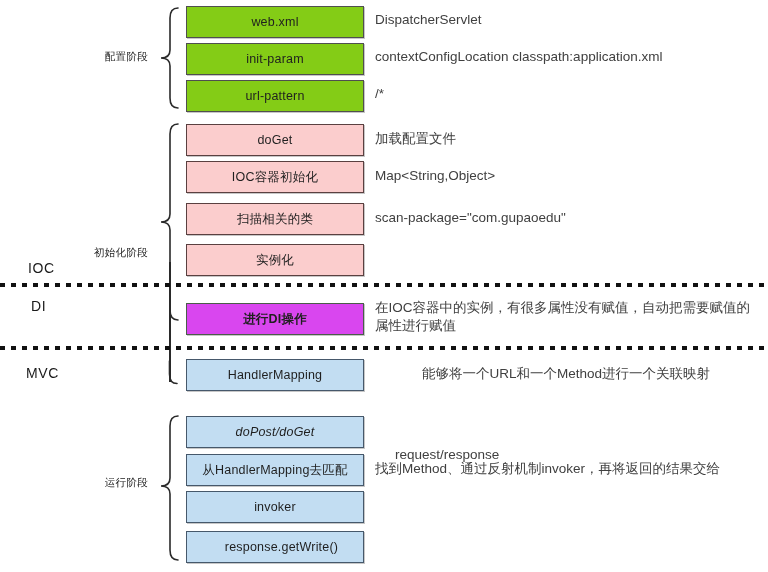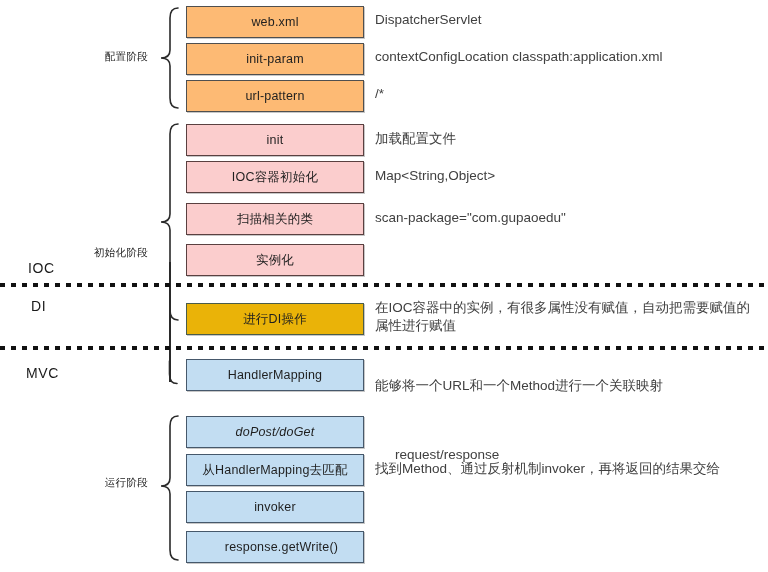--- a/index.html
+++ b/index.html
@@ -29,23 +29,23 @@
     border: 1.5px solid #4a4a4a;
     display: flex;
     align-items: center;
     justify-content: center;
     font-size: 12.5px;
     line-height: 1;
     color: #1f1f1f;
     letter-spacing: .2px;
     box-shadow: 1px 1px 0 rgba(0,0,0,.22);
   }
-  .node.gray  { background: #fdba74; border-color: #4f4f4f; }
+  .node.gray  { background: #84cc16; border-color: #4f4f4f; }
   .node.pink  { background: #fbcdcd; border-color: #5a4040; }
-  .node.green { background: #eab308; border-color: #4a5c4a; }
+  .node.green { background: #d946ef; border-color: #4a5c4a; font-weight: bold; }
   .node.blue  { background: #c2ddf2; border-color: #46586b; }
 
   
   .annot {
     position: absolute;
     left: 375px;
     width: 382px;
     font-size: 13.5px;
     line-height: 1.35;
     color: #404040;
@@ -148,37 +148,37 @@
 
   <div class="node gray" style="top:6px;">web.xml</div>
   <div class="annot" style="top:11px;">DispatcherServlet</div>
 
   <div class="node gray" style="top:43px;">init-param</div>
   <div class="annot" style="top:48px;">contextConfigLocation  classpath:application.xml</div>
 
   <div class="node gray" style="top:80px;">url-pattern</div>
   <div class="annot" style="top:85px;">/*</div>
 
-  <div class="node pink" style="top:124px;">init</div>
+  <div class="node pink" style="top:124px;">doGet</div>
   <div class="annot" style="top:130px;">加载配置文件</div>
 
   <div class="node pink" style="top:161px;">IOC容器初始化</div>
   <div class="annot" style="top:167px;">Map&lt;String,Object&gt;</div>
 
   <div class="node pink" style="top:203px;">扫描相关的类</div>
   <div class="annot" style="top:209px;">scan-package="com.gupaoedu"</div>
 
   <div class="node pink" style="top:244px;">实例化</div>
 
   <div class="node green" style="top:303px;">进行DI操作</div>
   <div class="annot" style="top:299px;">在IOC容器中的实例，有很多属性没有赋值，自动把需要赋值的
 属性进行赋值</div>
 
   <div class="node blue" style="top:359px;">HandlerMapping</div>
-  <div class="annot" style="top:377px;">能够将一个URL和一个Method进行一个关联映射</div>
+  <div class="annot" style="top:365px;text-align:center;">能够将一个URL和一个Method进行一个关联映射</div>
 
   <div class="node blue" style="top:416px;font-style:italic;">doPost/doGet</div>
   <div class="annot" style="top:446px;margin-left:20px;">request/response</div>
 
   <div class="node blue" style="top:454px;">从HandlerMapping去匹配</div>
   <div class="annot" style="top:460px;">找到Method、通过反射机制invoker，再将返回的结果交给</div>
 
   <div class="node blue" style="top:491px;">invoker</div>
 
   <div class="node blue" style="top:531px;padding-left:13px;">response.getWrite()</div>

